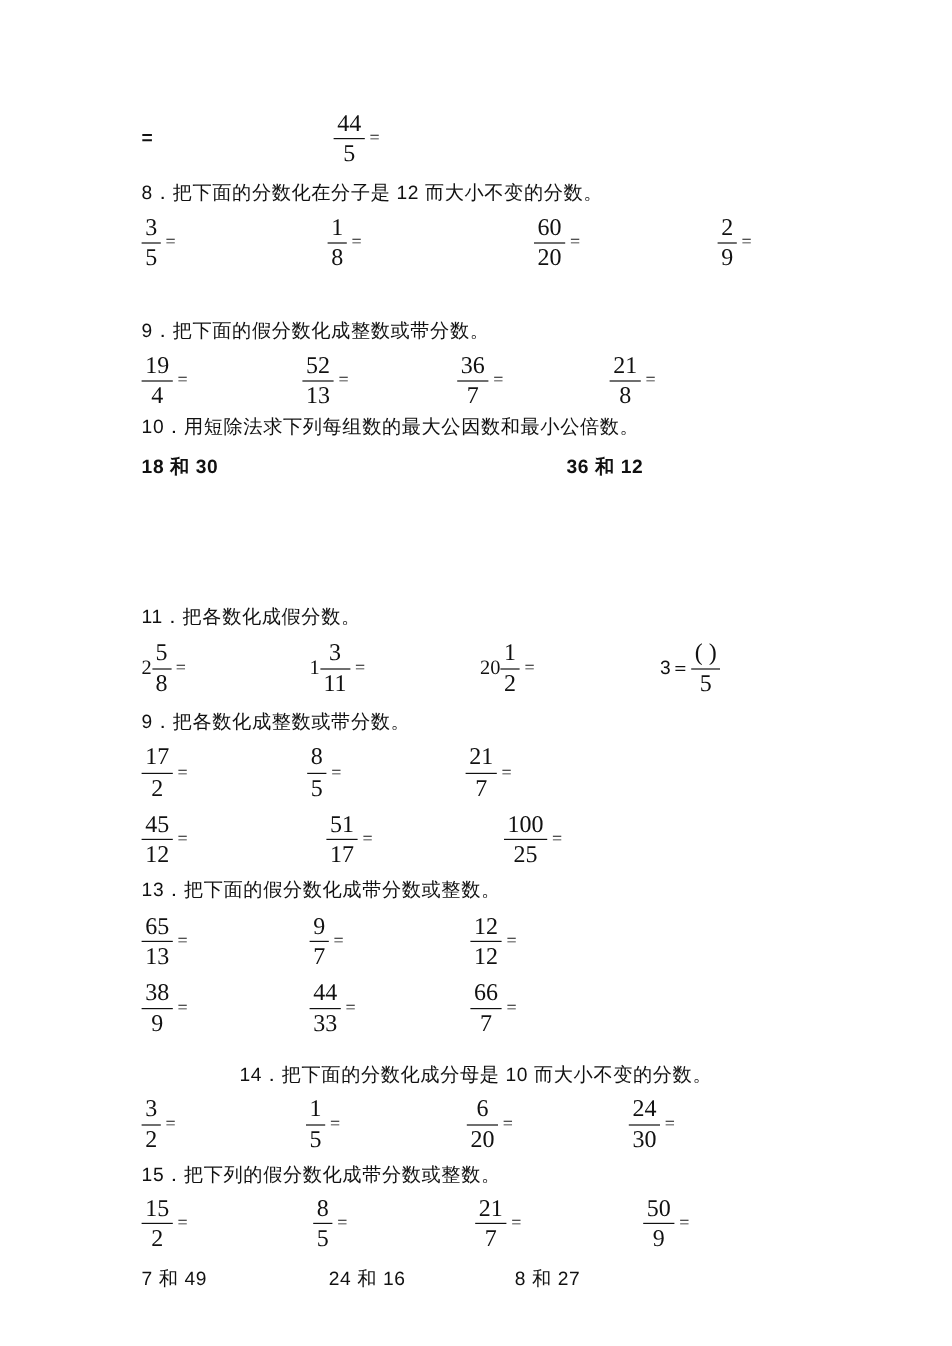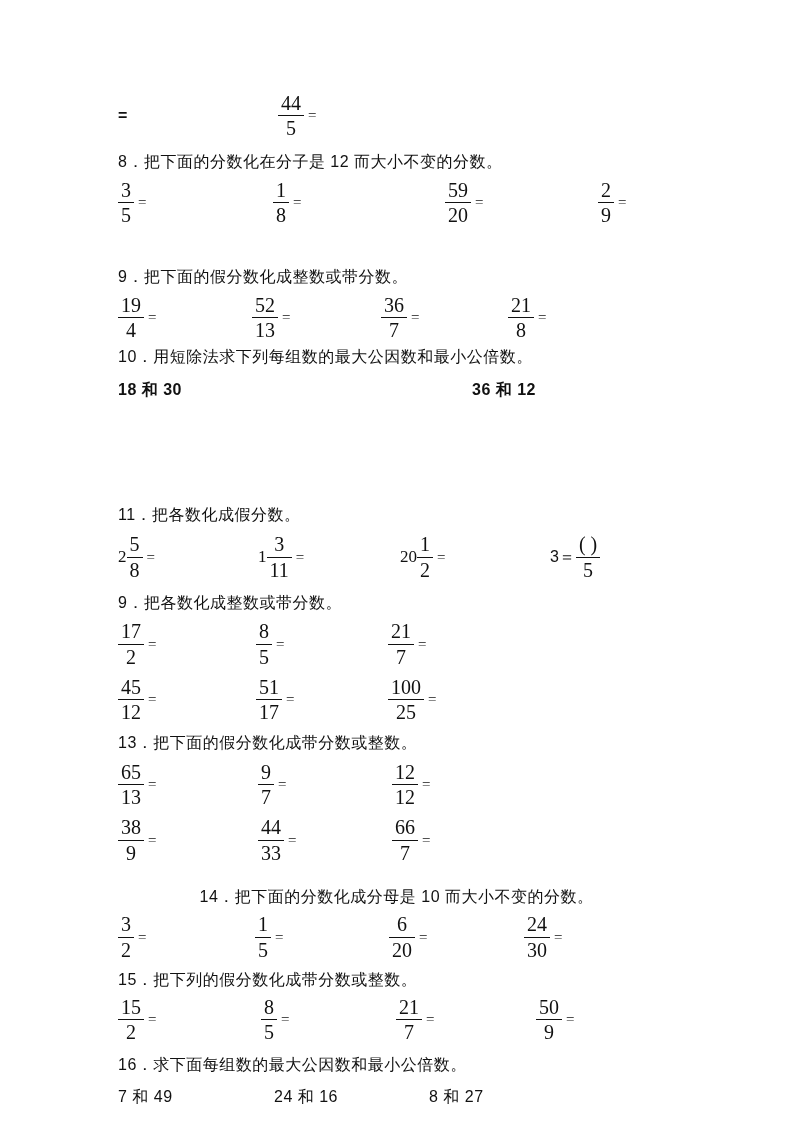--- a/index.html
+++ b/index.html
@@ -60,21 +60,21 @@
   .mt-t8  { margin-top:12px; }
   .mt-r8  { margin-top:8px; }
   .mt-t9  { margin-top:40px; }
   .mt-r9  { margin-top:8px; }
   .mt-t10 { margin-top:6px; }
   .mt-r10 { margin-top:14px; }
   .mt-t11 { margin-top:106px; }
   .mt-r11 { margin-top:9px; }
   .mt-t12 { margin-top:12px; }
   .mt-r12a{ margin-top:8px; }
-  .mt-r12b{ margin-top:8px; }
+  .mt-r12b{ margin-top:8px;gap:16px; }
   .mt-t13 { margin-top:9px; }
   .mt-r13a{ margin-top:9px; }
   .mt-r13b{ margin-top:8px; }
   .mt-t14 { margin-top:23px;text-align:center; }
   .mt-r14 { margin-top:7px; }
   .mt-t15 { margin-top:9px; }
   .mt-r15 { margin-top:7px; }
   .mt-t16 { margin-top:11px; }
   .mt-r16 { margin-top:13px; }
   .txtrow { min-height:19px; }
@@ -109,21 +109,21 @@
       </div>
       <div class="c">
         <span class="frac">
           <span class="num">1</span>
           <span class="den">8</span>
         </span>
         <span class="eq">=</span>
       </div>
       <div class="c">
         <span class="frac">
-          <span class="num">59</span>
+          <span class="num">60</span>
           <span class="den">20</span>
         </span>
         <span class="eq">=</span>
       </div>
       <div class="c">
         <span class="frac">
           <span class="num">2</span>
           <span class="den">9</span>
         </span>
         <span class="eq">=</span>
@@ -356,21 +356,20 @@
       </div>
       <div class="c">
         <span class="frac">
           <span class="num">50</span>
           <span class="den">9</span>
         </span>
         <span class="eq">=</span>
       </div>
     </div>
 
-    <div class="title mt-t16">16．求下面每组数的最大公因数和最小公倍数。</div>
     <div class="row r16 mt-r16 txtrow">
       <div class="numtext">7 和 49</div>
       <div class="numtext">24 和 16</div>
       <div class="numtext">8 和 27</div>
     </div>
 
   </div>
 </div>
 
 </body></html>

